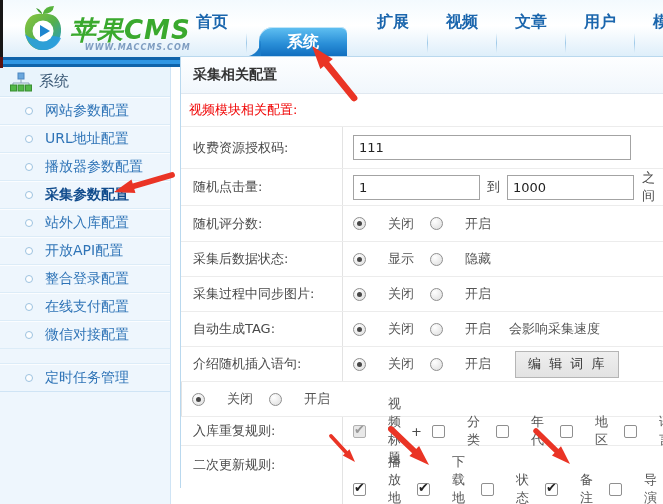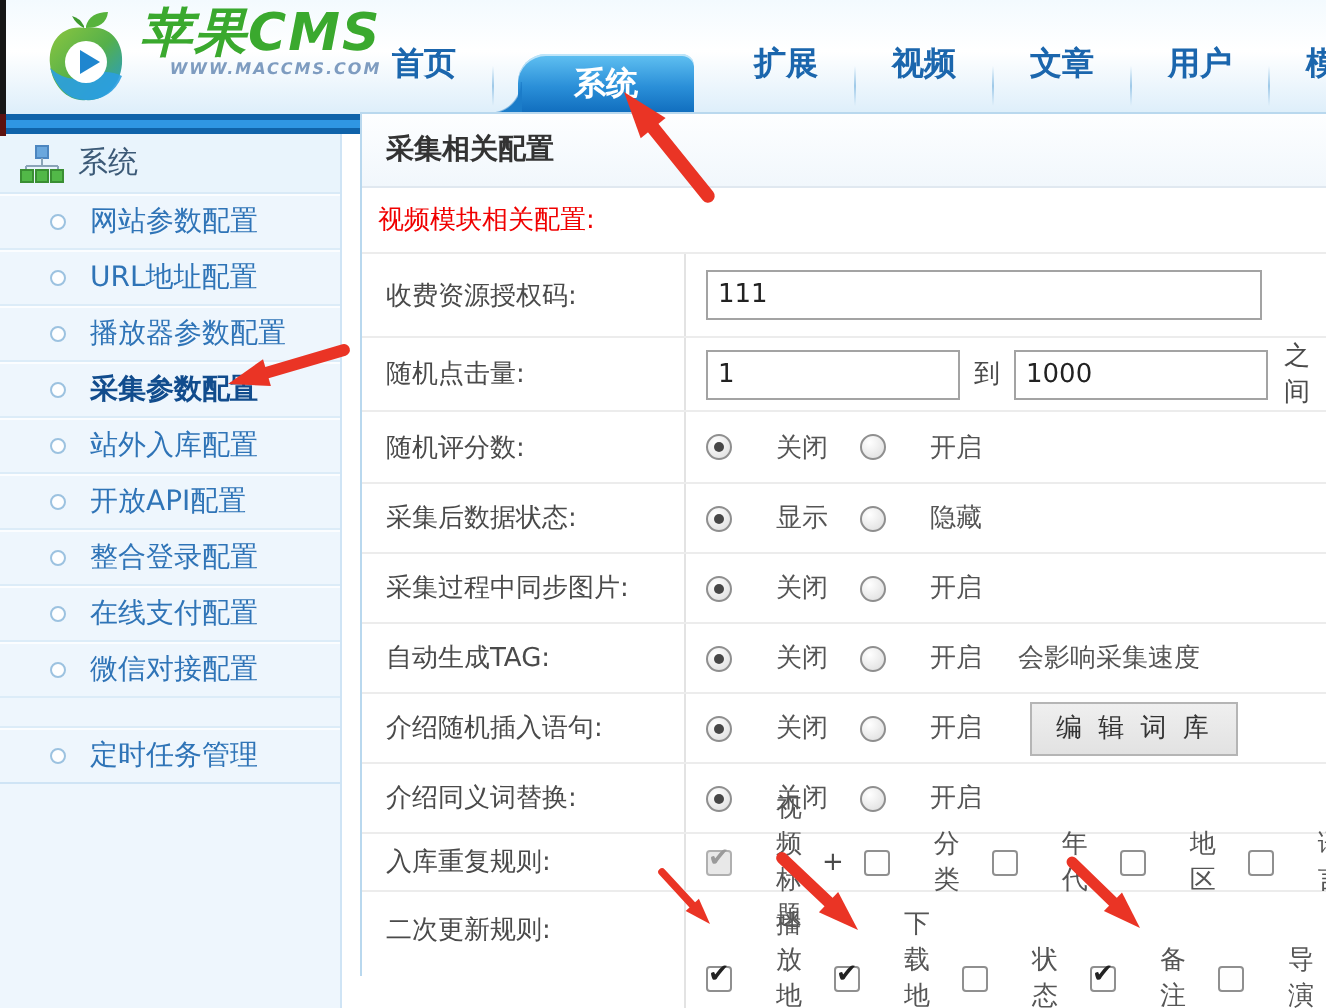--- a/index.html
+++ b/index.html
@@ -16,33 +16,33 @@
     position:absolute; left:0; top:0; width:663px; height:57px;
     background:linear-gradient(180deg,#f3fafe 0%,#ffffff 45%,#ddeefa 100%);
   }
   .stripes {
     position:absolute; left:0; top:57px; width:663px; height:10px;
     background:linear-gradient(180deg,#0f63aa 0%,#0f63aa 30%,#2f96e3 30%,#2f96e3 68%,#0f63aa 68%,#0f63aa 100%);
   }
   .edge-a { position:absolute; left:0; top:0; width:3px; height:57px; background:#161616; z-index:60; }
   .edge-b { position:absolute; left:0; top:57px; width:3px; height:11px; background:#5c1210; z-index:60; }
 
-  .logo { position:absolute; left:22px; top:4px; display:flex; align-items:flex-start; }
+  .logo { position:absolute; left:22px; top:4px; display:flex; align-items:flex-end; }
   .logo-text { margin-left:6px; }
   .brand-name {
     font-size:26px; font-weight:bold; font-style:italic; color:#3aa92e;
     letter-spacing:1px; line-height:26px;
     text-shadow:0 1px 1px rgba(255,255,255,.8);
   }
   .brand-tagline { font-size:8px; font-weight:bold; font-style:italic; color:#7e9cc0; letter-spacing:1px; text-align:right; }
 
   .nav { position:absolute; left:178px; bottom:0; height:30px; display:flex; align-items:flex-end; }
   .nav-item {
     color:#1b66ad; font-weight:bold; font-size:16px;
-    padding:0 18px 14px 18px; cursor:pointer; white-space:nowrap;
+    padding:0 18px 24px 18px; cursor:pointer; white-space:nowrap;
   }
   .nav-sep { width:1px; height:20px; margin-bottom:4px; background:linear-gradient(180deg,rgba(150,195,230,0),#9ec9e8,rgba(150,195,230,0)); }
   .nav-tab-active {
     position:relative; height:30px; width:88px; margin:0 12px;
     background:linear-gradient(180deg,#61c1f2 0%,#2a8fd8 55%,#0f6cbd 100%);
     border-radius:14px 6px 0 0;
     box-shadow:inset 0 1px 0 rgba(255,255,255,.6);
     color:#fff; font-weight:bold; font-size:16px;
     display:flex; align-items:center; justify-content:center;
     cursor:pointer;
@@ -340,21 +340,20 @@
         </span>
       <span class="opt">
           <span class="radio"></span>
           <span class="opt-label">开启</span>
         </span>
       <button class="btn-dict">编 辑 词 库</button>
     </div>
   </div>
 
   <div class="row h35">
-    <div class="row-label">介绍同义词替换:</div>
     <div class="row-content">
       <span class="opt">
           <span class="radio checked"></span>
           <span class="opt-label">关闭</span>
         </span>
       <span class="opt">
           <span class="radio"></span>
           <span class="opt-label">开启</span>
         </span>
     </div>

